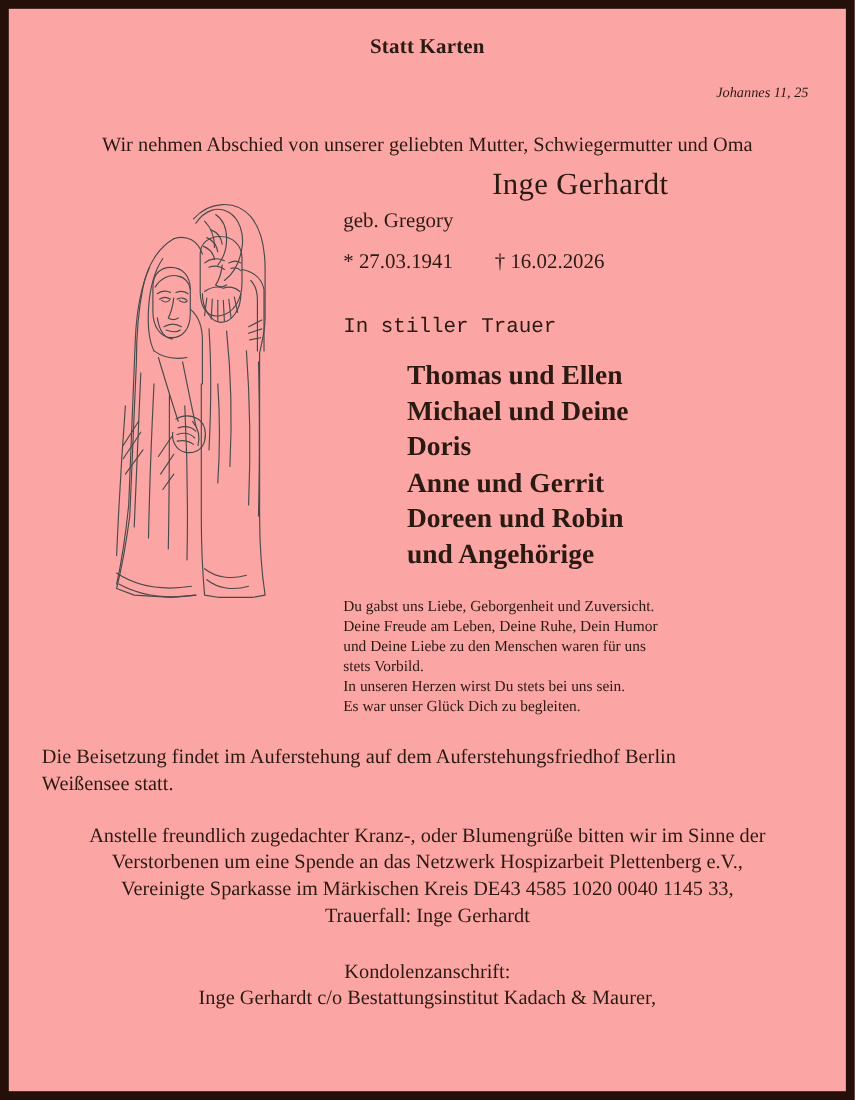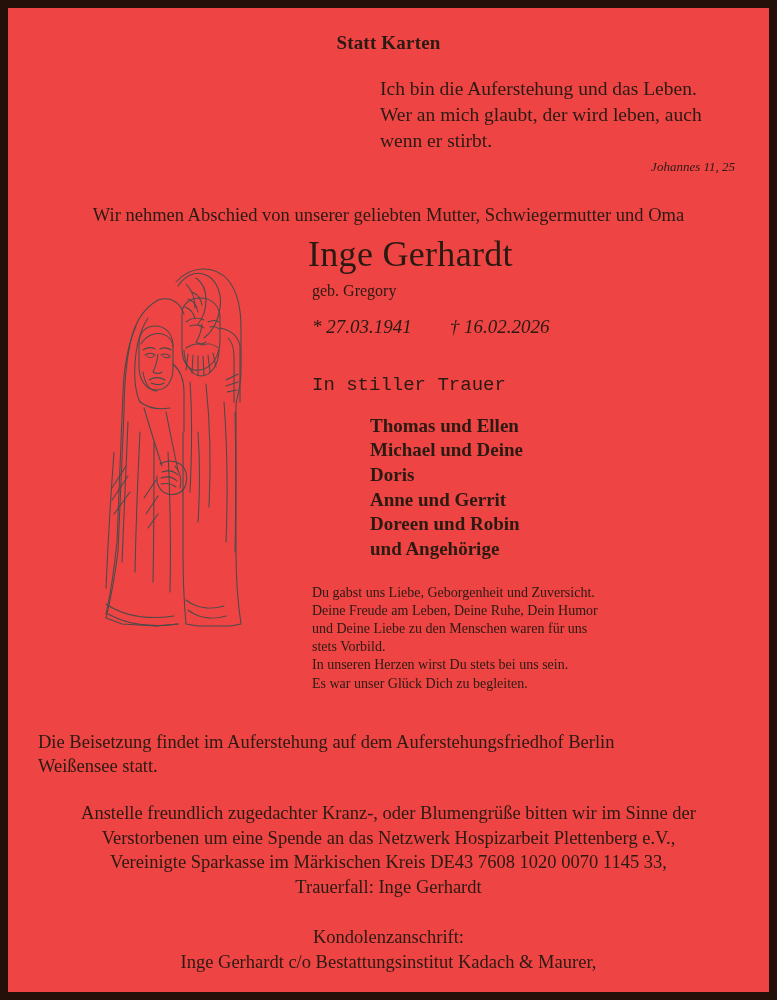--- a/index.html
+++ b/index.html
@@ -13,21 +13,21 @@
     font-family: "Liberation Serif", "DejaVu Serif", serif;
     color: #2a1a12;
     overflow: hidden;
   }
 
   .notice {
     box-sizing: border-box;
     width: 777px;
     height: 1000px;
     border: 8px solid #241008;
-    background: #ef4444;
+    background: #fca5a5;
     padding: 14px 22px 10px 22px;
     position: relative;
   }
 
   
   .statt-karten {
     text-align: center;
     font-weight: bold;
     font-size: 19px;
     letter-spacing: .2px;
@@ -81,48 +81,48 @@
     width: 100%;
     height: 100%;
   }
 
   .text-column {
     margin-left: 278px;
     padding-top: 0;
   }
 
   .deceased-name {
-    font-size: 36px;
+    font-size: 28px;
     line-height: 1.05;
     margin: 0;
     letter-spacing: .3px;
+    text-align: center;
   }
   .maiden-name {
-    font-size: 16px;
+    font-size: 19px;
     margin: 8px 0 0 4px;
   }
   .life-dates {
     font-size: 19px;
     margin: 16px 0 0 4px;
     white-space: nowrap;
-    font-style: italic;
   }
   .life-dates .death-date {
     margin-left: 38px;
   }
 
   .mourning-label {
     font-size: 19px;
     margin: 36px 0 0 4px;
     font-family: Liberation Mono, monospace;
   }
 
   .family-list {
     margin: 18px 0 0 62px;
-    font-size: 19px;
+    font-size: 25px;
     font-weight: bold;
     line-height: 1.30;
   }
   .family-list div { white-space: nowrap; }
 
   .tribute {
     margin: 22px 0 0 4px;
     font-size: 14px;
     line-height: 1.30;
   }
@@ -147,25 +147,20 @@
   }
 </style>
 </head>
 <body>
 
 <div class="notice">
 
   <div class="statt-karten">Statt Karten</div>
 
   <div class="verse-block">
-    <div class="verse">
-      <div>Ich bin die Auferstehung und das Leben.</div>
-      <div>Wer an mich glaubt, der wird leben, auch</div>
-      <div>wenn er stirbt.</div>
-    </div>
     <div class="verse-source">Johannes 11, 25</div>
   </div>
 
   <div class="lead-line">Wir nehmen Abschied von unserer geliebten Mutter, Schwiegermutter und Oma</div>
 
   <div class="body-area">
 
     <div class="illustration">
       <svg viewBox="0 0 190 400" xmlns="http://www.w3.org/2000/svg" fill="none" stroke="#4a4a4a" stroke-width="1.05" stroke-linecap="round" stroke-linejoin="round">
 
@@ -311,21 +306,21 @@
 
   <div class="lower">
     <div class="para">
       <div>Die Beisetzung findet im Auferstehung auf dem Auferstehungsfriedhof Berlin</div>
       <div>Weißensee statt.</div>
     </div>
 
     <div class="para">
       <div>Anstelle freundlich zugedachter Kranz-, oder Blumengrüße bitten wir im Sinne der</div>
       <div>Verstorbenen um eine Spende an das Netzwerk Hospizarbeit Plettenberg e.V.,</div>
-      <div>Vereinigte Sparkasse im Märkischen Kreis DE43 7608 1020 0070 1145 33,</div>
+      <div>Vereinigte Sparkasse im Märkischen Kreis DE43 4585 1020 0040 1145 33,</div>
       <div>Trauerfall: Inge Gerhardt</div>
     </div>
 
     <div class="condolence">
       <div>Kondolenzanschrift:</div>
       <div>Inge Gerhardt c/o Bestattungsinstitut Kadach &amp; Maurer,</div>
 
     </div>
   </div>
 

